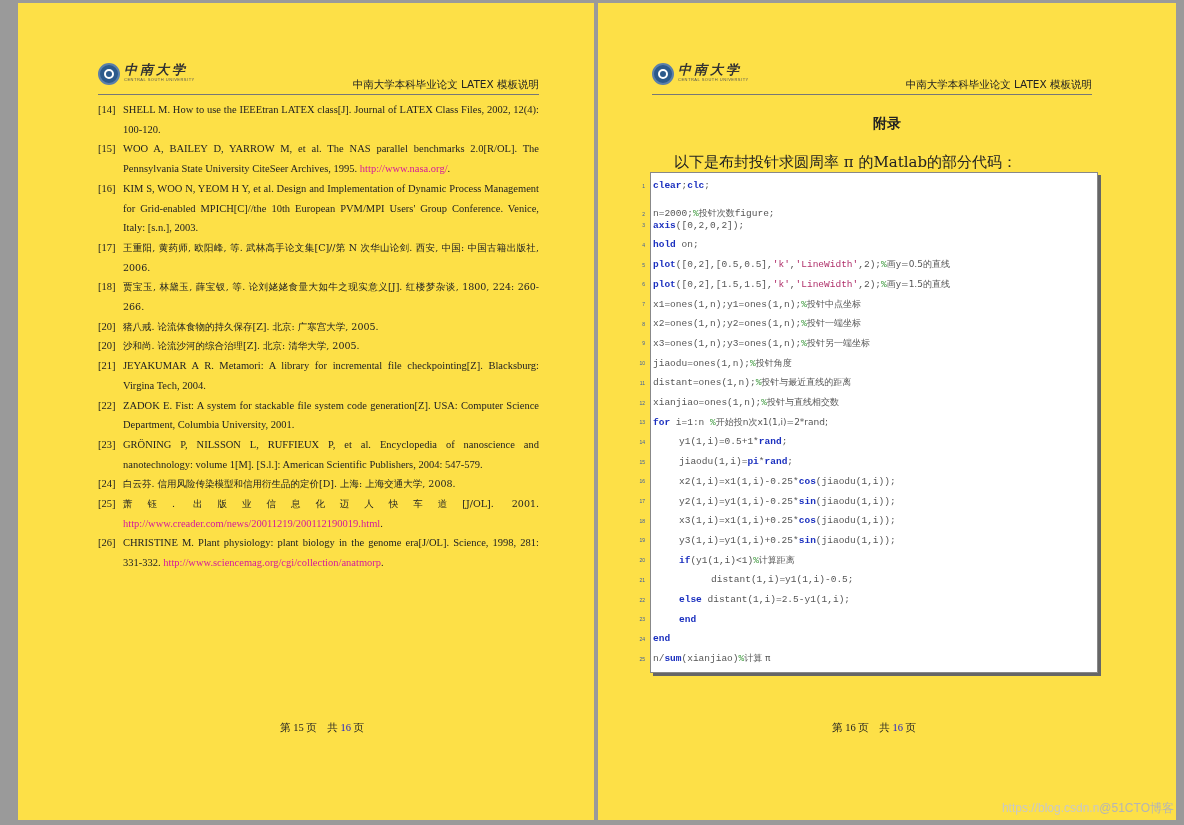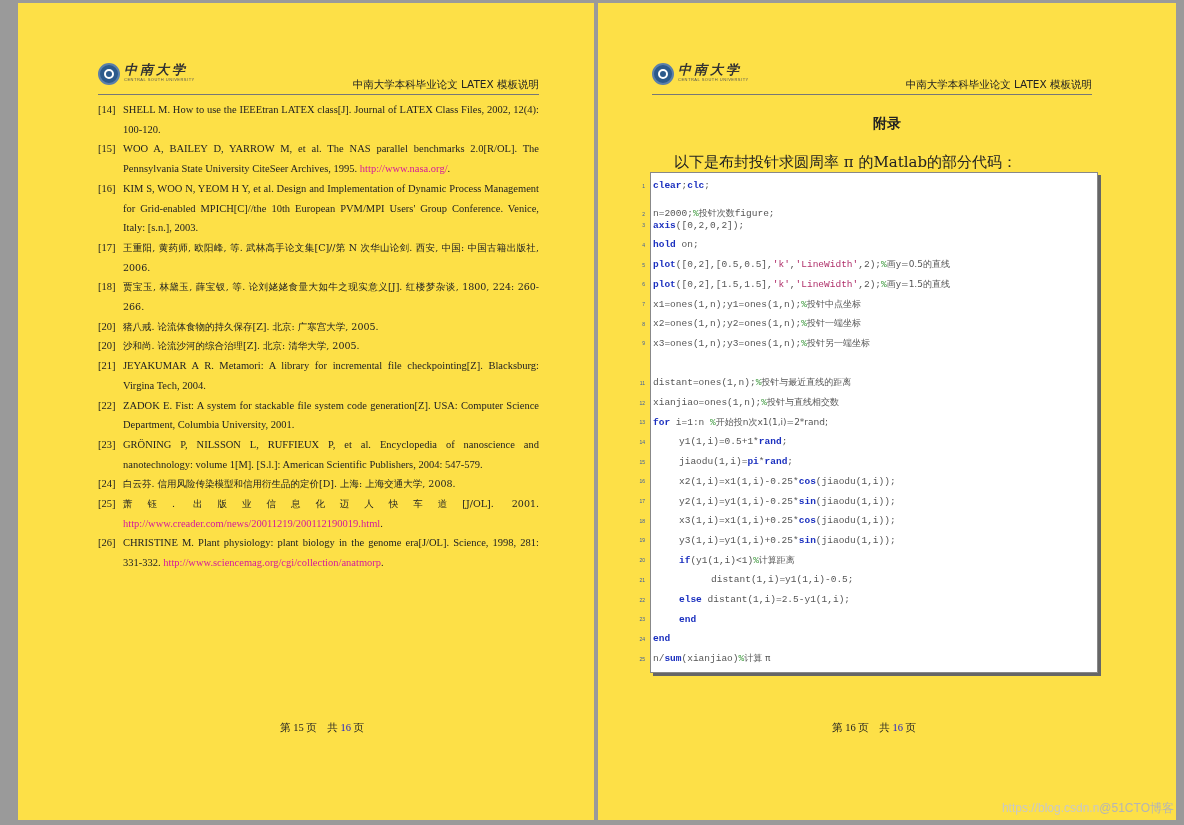--- a/index.html
+++ b/index.html
@@ -176,20 +176,21 @@
   <div class="code-box" id="code-box">
       <div class="code-line" style="top: 3px;"><span class="ln">1</span><span class="code-text" style="padding-left: 2px;"><span class="kw">clear</span><span>;</span><span class="kw">clc</span><span>;</span></span></div>
       <div class="code-line" style="top: 31px;"><span class="ln">2</span><span class="code-text" style="padding-left: 2px;"><span>n=2000;</span><span class="cm">%</span><span class="cmcn">投针次数</span><span>figure;</span></span></div>
       <div class="code-line" style="top: 42.4px;"><span class="ln">3</span><span class="code-text" style="padding-left: 2px;"><span class="kw">axis</span><span>([0,2,0,2]);</span></span></div>
       <div class="code-line" style="top: 62.1px;"><span class="ln">4</span><span class="code-text" style="padding-left: 2px;"><span class="kw">hold</span><span> on;</span></span></div>
       <div class="code-line" style="top: 81.8px;"><span class="ln">5</span><span class="code-text" style="padding-left: 2px;"><span class="kw">plot</span><span>([0,2],[0.5,0.5],</span><span class="str">'k'</span><span>,</span><span class="str">'LineWidth'</span><span>,2);</span><span class="cm">%</span><span class="cmcn">画y=0.5的直线</span></span></div>
       <div class="code-line" style="top: 101.5px;"><span class="ln">6</span><span class="code-text" style="padding-left: 2px;"><span class="kw">plot</span><span>([0,2],[1.5,1.5],</span><span class="str">'k'</span><span>,</span><span class="str">'LineWidth'</span><span>,2);</span><span class="cm">%</span><span class="cmcn">画y=1.5的直线</span></span></div>
       <div class="code-line" style="top: 121.2px;"><span class="ln">7</span><span class="code-text" style="padding-left: 2px;"><span>x1=ones(1,n);y1=ones(1,n);</span><span class="cm">%</span><span class="cmcn">投针中点坐标</span></span></div>
       <div class="code-line" style="top: 140.9px;"><span class="ln">8</span><span class="code-text" style="padding-left: 2px;"><span>x2=ones(1,n);y2=ones(1,n);</span><span class="cm">%</span><span class="cmcn">投针一端坐标</span></span></div>
       <div class="code-line" style="top: 160.6px;"><span class="ln">9</span><span class="code-text" style="padding-left: 2px;"><span>x3=ones(1,n);y3=ones(1,n);</span><span class="cm">%</span><span class="cmcn">投针另一端坐标</span></span></div>
+      <div class="code-line" style="top: 180.3px;"><span class="ln">10</span><span class="code-text" style="padding-left: 2px;"><span>jiaodu=ones(1,n);</span><span class="cm">%</span><span class="cmcn">投针角度</span></span></div>
       <div class="code-line" style="top: 200px;"><span class="ln">11</span><span class="code-text" style="padding-left: 2px;"><span>distant=ones(1,n);</span><span class="cm">%</span><span class="cmcn">投针与最近直线的距离</span></span></div>
       <div class="code-line" style="top: 219.7px;"><span class="ln">12</span><span class="code-text" style="padding-left: 2px;"><span>xianjiao=ones(1,n);</span><span class="cm">%</span><span class="cmcn">投针与直线相交数</span></span></div>
       <div class="code-line" style="top: 239.4px;"><span class="ln">13</span><span class="code-text" style="padding-left: 2px;"><span class="kw">for</span><span> i=1:n </span><span class="cm">%</span><span class="cmcn">开始投n次x1(1,i)=2*rand;</span></span></div>
       <div class="code-line" style="top: 259.1px;"><span class="ln">14</span><span class="code-text" style="padding-left: 28px;"><span>y1(1,i)=0.5+1*</span><span class="kw">rand</span><span>;</span></span></div>
       <div class="code-line" style="top: 278.8px;"><span class="ln">15</span><span class="code-text" style="padding-left: 28px;"><span>jiaodu(1,i)=</span><span class="kw">pi</span><span>*</span><span class="kw">rand</span><span>;</span></span></div>
       <div class="code-line" style="top: 298.5px;"><span class="ln">16</span><span class="code-text" style="padding-left: 28px;"><span>x2(1,i)=x1(1,i)-0.25*</span><span class="kw">cos</span><span>(jiaodu(1,i));</span></span></div>
       <div class="code-line" style="top: 318.2px;"><span class="ln">17</span><span class="code-text" style="padding-left: 28px;"><span>y2(1,i)=y1(1,i)-0.25*</span><span class="kw">sin</span><span>(jiaodu(1,i));</span></span></div>
       <div class="code-line" style="top: 337.9px;"><span class="ln">18</span><span class="code-text" style="padding-left: 28px;"><span>x3(1,i)=x1(1,i)+0.25*</span><span class="kw">cos</span><span>(jiaodu(1,i));</span></span></div>
       <div class="code-line" style="top: 357.6px;"><span class="ln">19</span><span class="code-text" style="padding-left: 28px;"><span>y3(1,i)=y1(1,i)+0.25*</span><span class="kw">sin</span><span>(jiaodu(1,i));</span></span></div>
       <div class="code-line" style="top: 377.3px;"><span class="ln">20</span><span class="code-text" style="padding-left: 28px;"><span class="kw">if</span><span>(y1(1,i)&lt;1)</span><span class="cm">%</span><span class="cmcn">计算距离</span></span></div>

